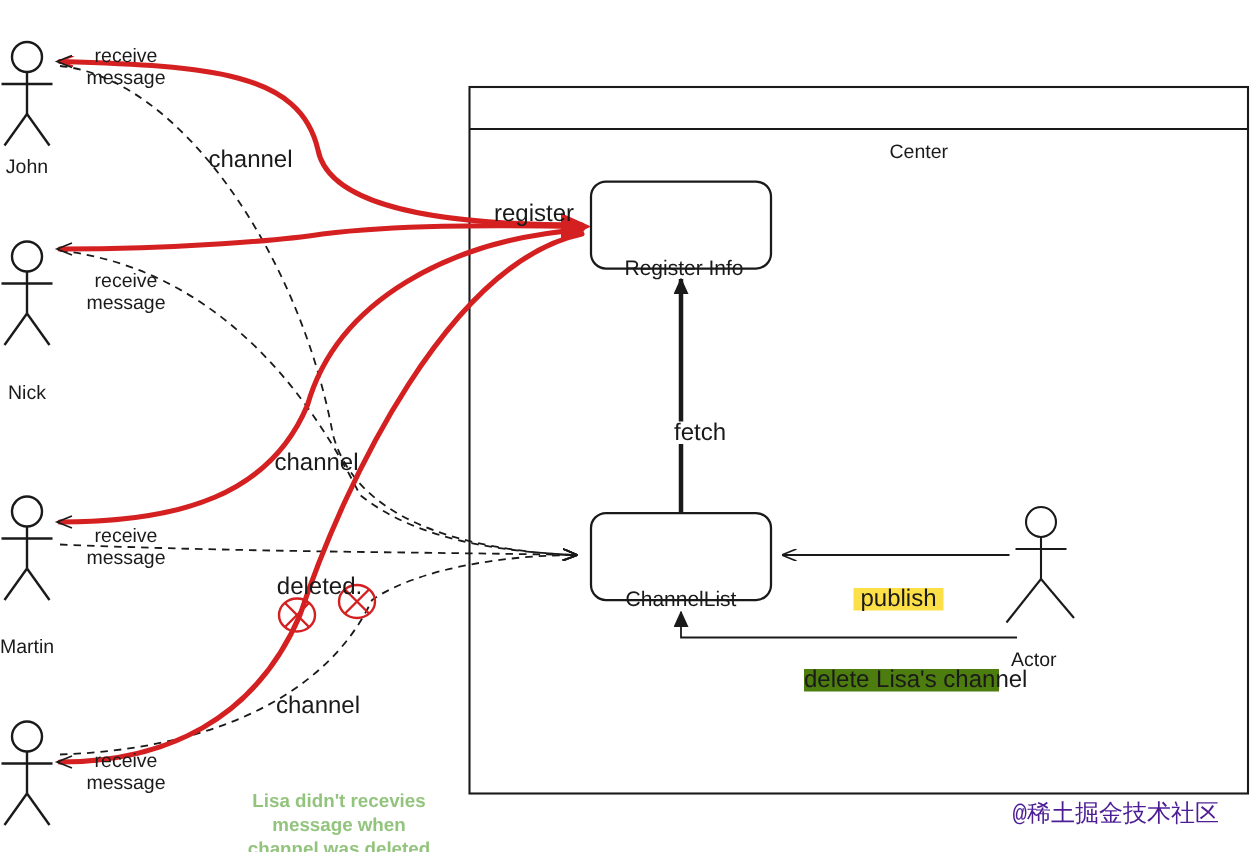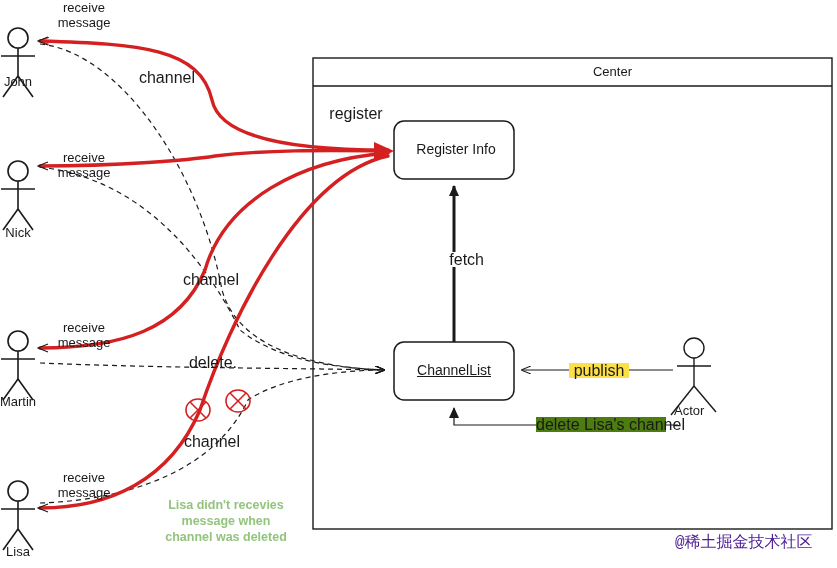--- a/index.html
+++ b/index.html
@@ -25,20 +25,21 @@
     top: 0;
     width: 837px;
     height: 568px;
   }
   .txt {
     position: absolute;
     font-family: "Liberation Sans", sans-serif;
     color: #1a1a1a;
     white-space: pre;
     line-height: 15px;
+    margin-top: 29px;
   }
   .actor-name {
     font-size: 13px;
     text-align: center;
   }
   .edge-label {
     font-size: 13px;
     text-align: center;
   }
   .edge-label-sm {
@@ -185,40 +186,40 @@
     </g>
 
     <g fill="none" stroke="#1a1a1a" stroke-width="1.2">
       <path d="M678,425 L454,425 L454,408" marker-end="url(#arrow-black)"></path>
     </g>
   </svg>
 
   <div class="txt panel-title" style="left:313px; top:64px; width:519px;padding-left:40px;">Center</div>
 
   <div class="txt box-label" style="left:394px; top:142px; width:124px;">Register Info</div>
-  <div class="txt box-label" style="left:394px; top:363px; width:120px;text-decoration:underline;">ChannelList</div>
+  <div class="txt box-label" style="left:394px; top:363px; width:120px;">ChannelList</div>
 
   <div class="txt actor-name" style="left:-22px; top:74px; width:80px;">John</div>
   <div class="txt actor-name" style="left:-22px; top:225px; width:80px;">Nick</div>
   <div class="txt actor-name" style="left:-22px; top:394px; width:80px;">Martin</div>
   <div class="txt actor-name" style="left:-22px; top:544px; width:80px;">Lisa</div>
   <div class="txt actor-name" style="left:674px; top:403px; width:60px; text-align:left;">Actor</div>
 
   <div class="txt edge-label" style="left:44px; top:0px; width:80px;">receive
 message</div>
   <div class="txt edge-label" style="left:44px; top:150px; width:80px;">receive
 message</div>
   <div class="txt edge-label" style="left:44px; top:320px; width:80px;">receive
 message</div>
   <div class="txt edge-label" style="left:44px; top:470px; width:80px;">receive
 message</div>
 
   <div class="txt edge-label-sm" style="left:127px; top:70px; width:80px;">channel</div>
   <div class="txt edge-label-sm" style="left:171px; top:272px; width:80px;">channel</div>
-  <div class="txt edge-label-sm" style="left:173px; top:355px; width:80px;">delete.</div>
+  <div class="txt edge-label-sm" style="left:173px; top:355px; width:80px;">deleted.</div>
   <div class="txt edge-label-sm" style="left:172px; top:434px; width:80px;">channel</div>
 
   <div class="txt edge-label-sm" style="left:326px; top:106px; width:60px;">register</div>
   <div class="txt edge-label-sm" style="left:424px; top:252px; width:60px; background:#ffffff;text-align:right;">fetch</div>
   <div class="txt edge-label-sm" style="left:569px; top:363px; width:60px; background:#fde047;">publish</div>
   <div class="txt edge-label-sm" style="left:536px; top:417px; width:130px; background:#4d7c0f;">delete Lisa's channel</div>
 
   <div class="txt note-green" style="left:151px; top:497px; width:150px;">Lisa didn't recevies
 message when
 channel was deleted</div>

